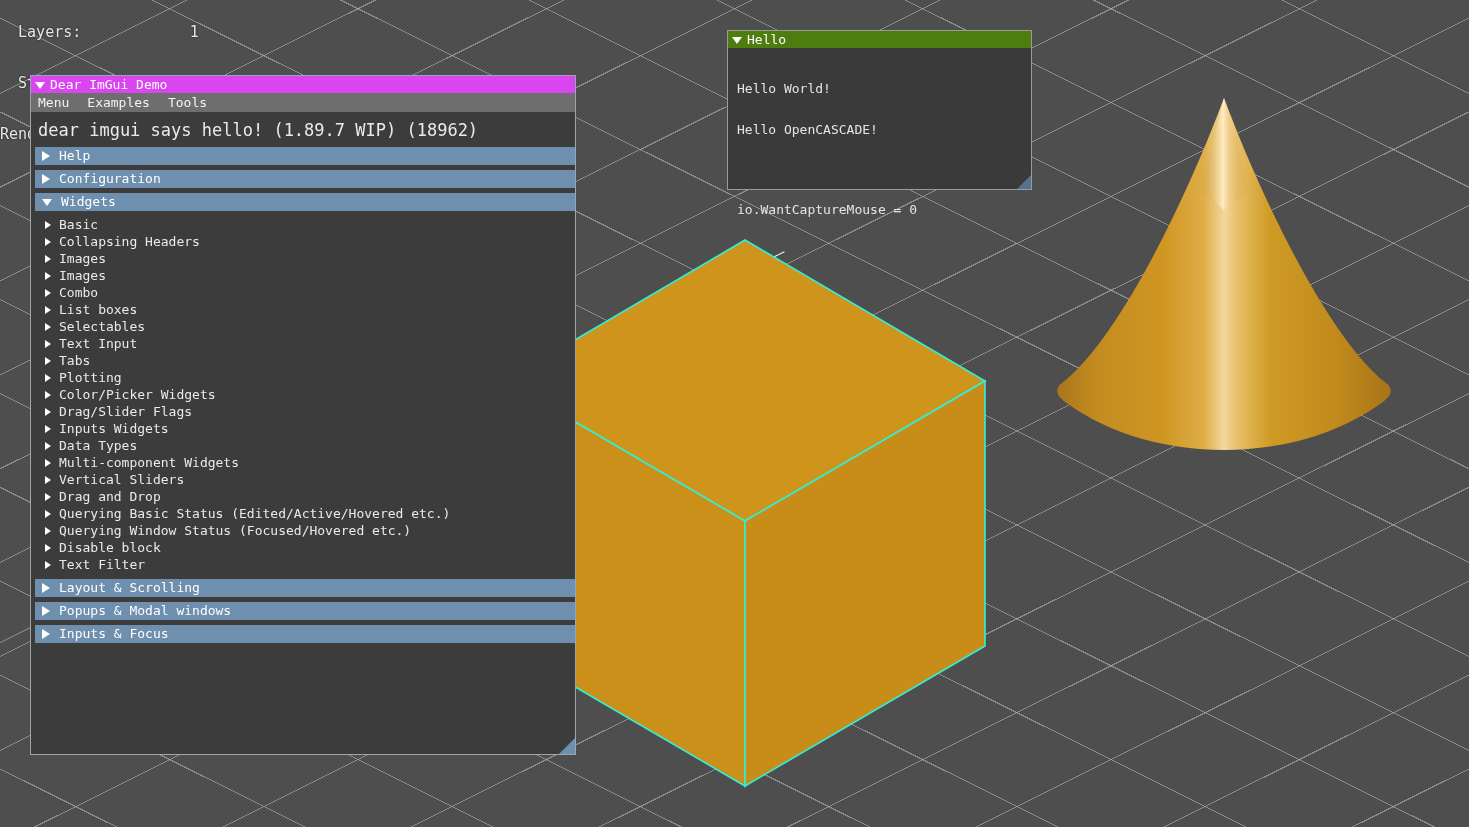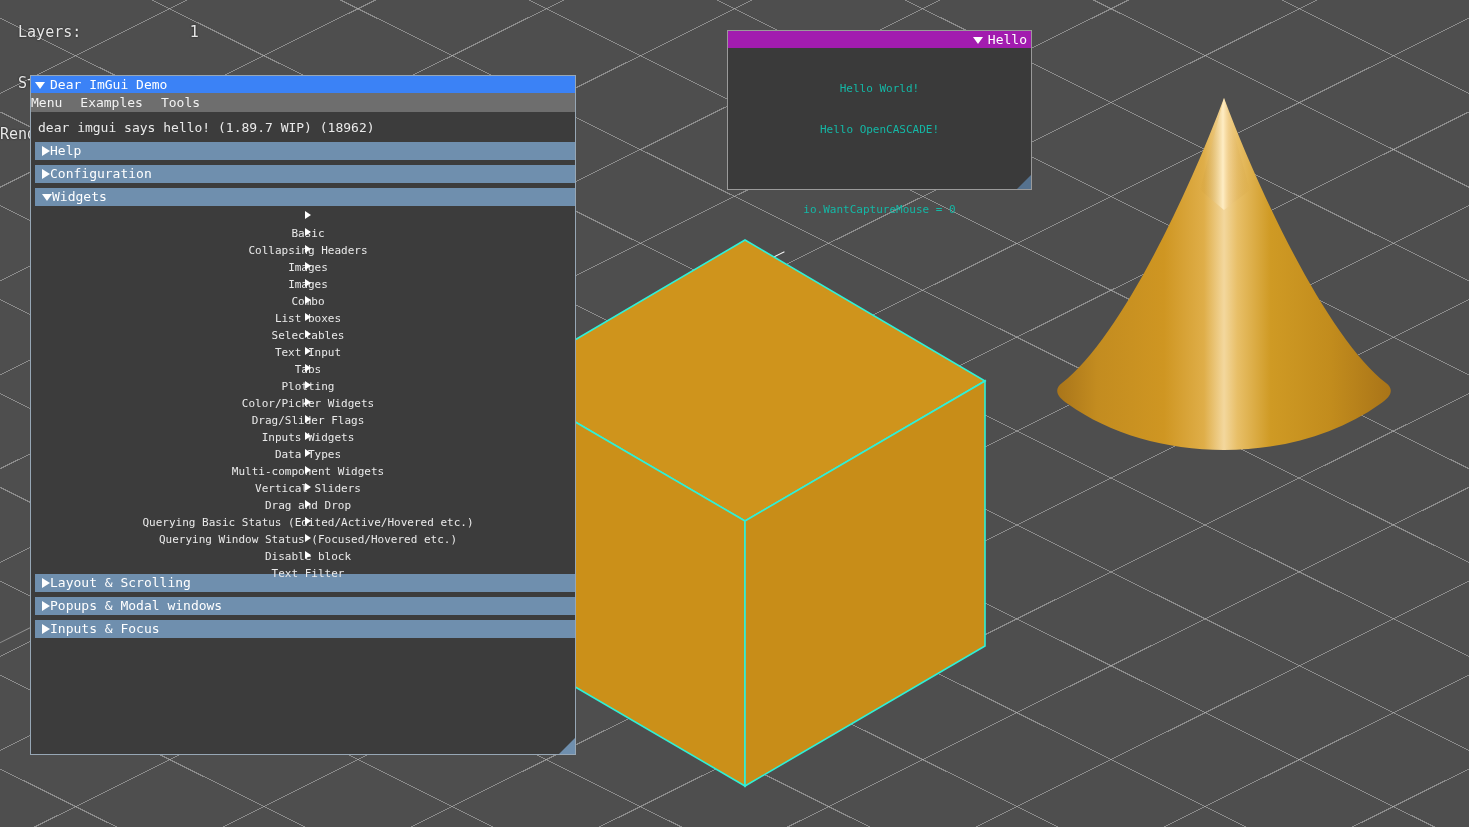--- a/index.html
+++ b/index.html
@@ -69,21 +69,21 @@
   
   .imwin {
     position: absolute;
     background: #3c3c3c;
     border: 1px solid #8a8a8a;
     box-sizing: border-box;
     color: #eaeaea;
     font-size: 13px;
   }
   .imwin-title {
-    background: #3b82f6;
+    background: #d946ef;
     color: #ffffff;
     height: 17px;
     line-height: 17px;
     padding: 0 4px;
     font-size: 13px;
     display: flex;
     align-items: center;
     gap: 5px;
     user-select: none;
   }
@@ -109,62 +109,63 @@
     top: 75px;
     width: 546px;
     height: 680px;
     border-color: #97a7b5;
   }
   .menubar {
     background: #6e6e6e;
     height: 19px;
     display: flex;
     align-items: center;
+    padding-left: 7px;
     gap: 18px;
     font-size: 13px;
     color: #f2f2f2;
   }
   .menubar span { cursor: default; }
   .demo-body {
     padding: 5px 4px 0 4px;
     height: calc(100% - 36px);
     box-sizing: border-box;
     position: relative;
     overflow: hidden;
   }
   .hello-line {
     padding: 3px 3px 7px 3px;
-    font-size: 13px;
+    font-size: 17px;
     color: #eaeaea;
     white-space: pre;
   }
   .header-row {
     background: #6f8fae;
     height: 18px;
     line-height: 18px;
     display: flex;
     align-items: center;
+    gap: 9px;
     padding-left: 7px;
     margin-bottom: 5px;
     color: #ffffff;
     font-size: 13px;
     white-space: pre;
     width: 626px;
     box-sizing: border-box;
   }
   .tree-item {
     display: flex;
     align-items: center;
     gap: 8px;
     height: 17px;
     padding-left: 10px;
     color: #eaeaea;
-    font-size: 11px;
+    font-size: 13px;
     white-space: pre;
-    flex-direction: column;
   }
   .tree-item .tri-right {
     border-top-width: 4px;
     border-bottom-width: 4px;
     border-left-width: 6px;
   }
   .header-row .tri-right {
     border-top-width: 5px;
     border-bottom-width: 5px;
     border-left-width: 8px;
@@ -185,30 +186,28 @@
   
   #hello-window {
     left: 727px;
     top: 30px;
     width: 305px;
     height: 160px;
     border-color: #9a9a9a;
     background: #3a3a3a;
   }
   #hello-window .imwin-title {
-    background: #a21caf;
-    justify-content: flex-end;
+    background: #4d7c0f;
   }
   .hello-body {
     padding: 7px 9px;
-    font-size: 11px;
+    font-size: 13px;
     line-height: 13.5px;
-    color: #14b8a6;
+    color: #e5e5e5;
     white-space: pre;
-    text-align: center;
   }
   .hello-body .blank { display: block; height: 13px; }
   .hello-grip {
     position: absolute;
     right: 0; bottom: 0;
     width: 0; height: 0;
     border-left: 14px solid transparent;
     border-bottom: 14px solid #55728f;
   }
 </style>

